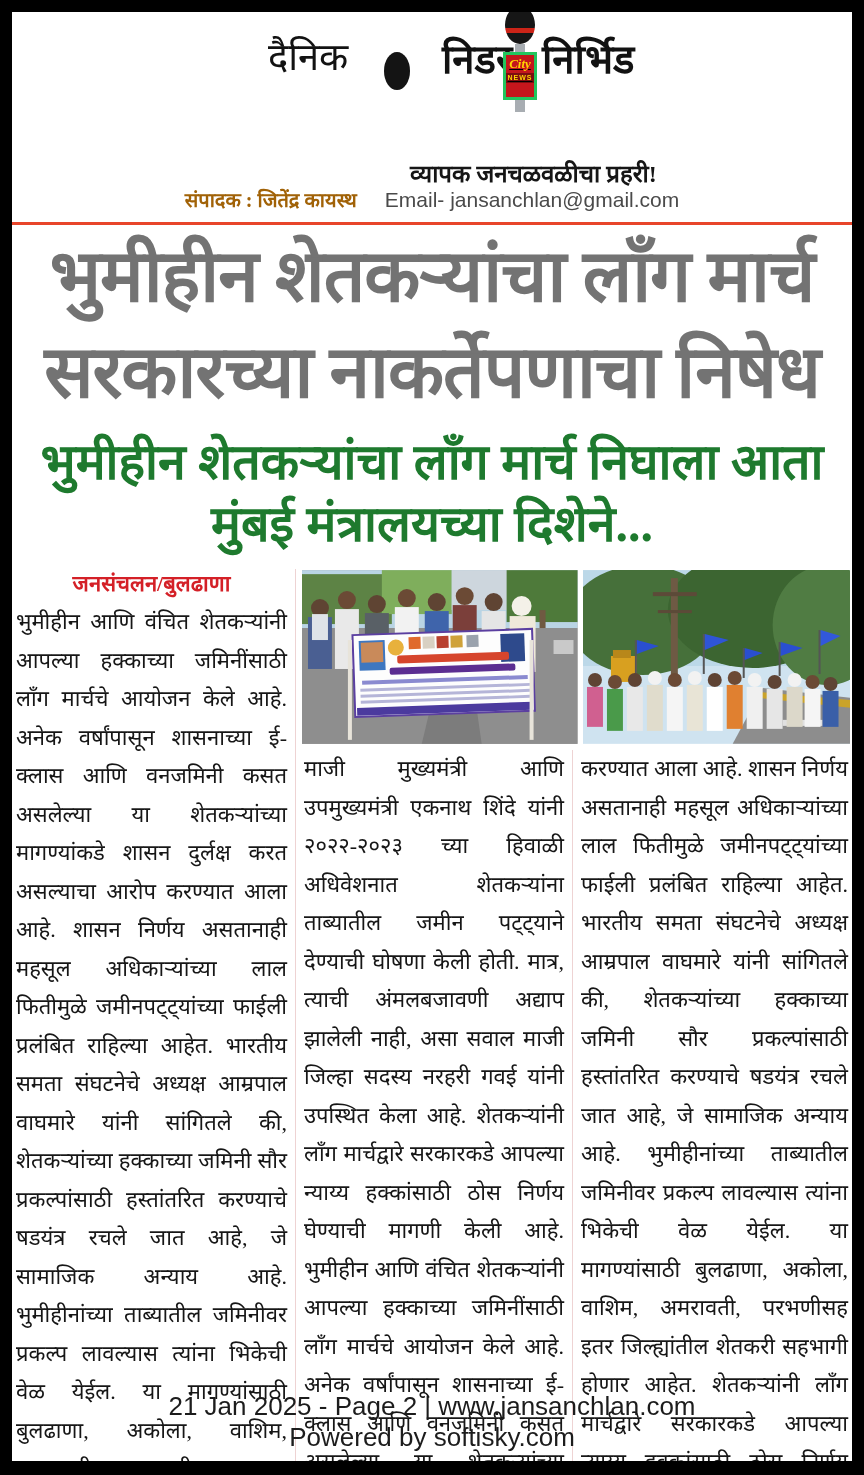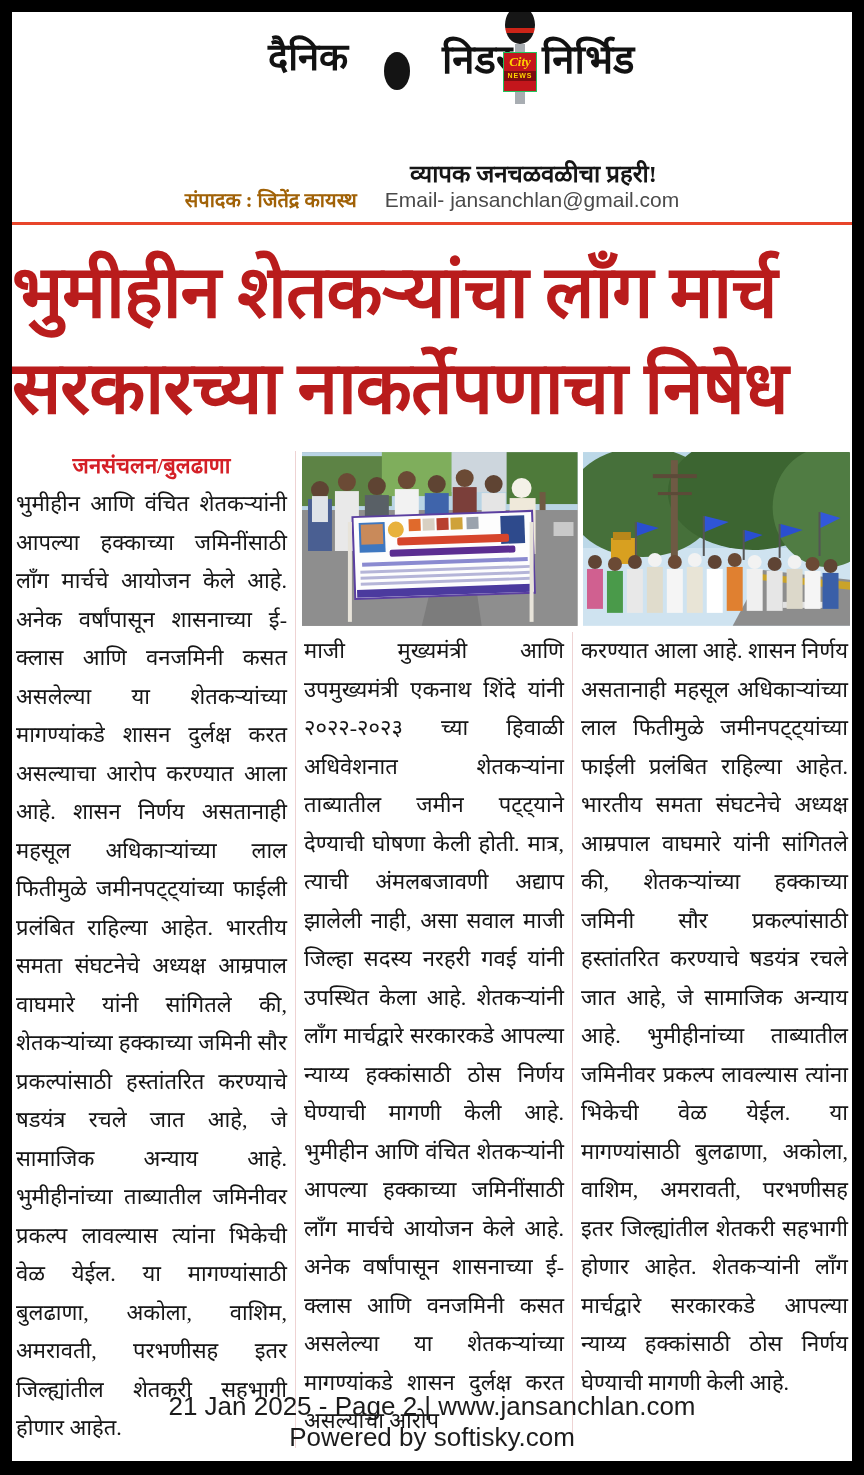--- a/index.html
+++ b/index.html
@@ -11,21 +11,21 @@
   }
   .page {
     position:absolute; left:12px; top:12px; width:840px; height:1449px;
     background:#ffffff; overflow:hidden;
   }
 
   
   .masthead { position:relative; height:210px; border-bottom:3px solid #e8452a; }
   .m-daily {
     position:absolute; left:256px; top:26px;
-    font-size:38px; font-weight:bold; color:#121212; line-height:1;
+    font-size:38px; font-weight:normal; color:#121212; line-height:1;
   }
   .m-fearless-left {
     position:absolute; left:430px; top:28px;
     font-size:40px; font-weight:bold; color:#121212; line-height:1;
   }
   .m-fearless-right {
     position:absolute; left:530px; top:28px;
     font-size:40px; font-weight:bold; color:#121212; line-height:1;
   }
   .m-logo {
@@ -42,22 +42,22 @@
     font-size:24px; font-weight:bold; color:#161616; line-height:1; white-space:nowrap;
   }
   
   .mic { position:absolute; left:491px; top:-6px; width:34px; }
   .mic-head {
     width:30px; height:38px; margin:0 auto; border-radius:50%;
     background:linear-gradient(#161616 58%, #cc2418 58%, #cc2418 72%, #161616 72%);
   }
   .mic-stem1 { width:10px; height:8px; background:#a8adb2; margin:0 auto; }
   .mic-box {
-    width:34px; height:40px; background:#c4161c; border:1px solid #22c55e;
-    box-sizing:border-box; text-align:center; overflow:hidden;
+    width:34px; height:48px; background:#c4161c; border:3px solid #22c55e;
+    box-sizing:border-box; text-align:center; overflow:hidden;text-decoration:underline;
   }
   .mic-box .city {
     display:block; color:#ffd400; font-style:italic; font-weight:bold;
     font-size:13px; line-height:18px; font-family:"Liberation Serif", serif;
   }
   .mic-box .news {
     display:block; color:#ffd400; background:#7d0d10; font-weight:bold;
     font-size:7px; line-height:10px; font-family:"Liberation Sans", sans-serif;
     letter-spacing:1px;
   }
@@ -68,21 +68,21 @@
     white-space:nowrap;
   }
   .m-editor .ed-label { font-size:20px; font-weight:bold; color:#a16207; }
   .m-editor .ed-email {
     font-family:"Liberation Sans", sans-serif; font-size:21px; color:#4a4a4a;
     margin-left:24px;
   }
 
   
   .headline {
-    margin-top:20px; text-align:left; color:#b91c1c; font-weight:bold;
+    margin-top:4px; text-align:center; color:#737373; font-weight:bold;
     font-size:73px; line-height:96px; letter-spacing:-1px;
   }
   .subheadline {
     margin-top:10px; text-align:center; color:#1e7a2e; font-weight:bold;
     font-size:50px; line-height:62px;
   }
 
   
   .article { display:flex; margin-top:14px; padding:0 2px; }
   .col1 {
@@ -137,20 +137,24 @@
       <span class="ed-label">संपादक : जितेंद्र कायस्थ</span>
       <span class="ed-email">Email- jansanchlan@gmail.com</span>
     </div>
   </div>
 
   <div class="headline">
     <div>भुमीहीन शेतकऱ्यांचा लाँग मार्च</div>
     <div>सरकारच्या नाकर्तेपणाचा निषेध</div>
   </div>
 
+  <div class="subheadline">
+    <div>भुमीहीन शेतकऱ्यांचा लाँग मार्च निघाला आता</div>
+    <div>मुंबई मंत्रालयच्या दिशेने...</div>
+  </div>
 
   <div class="article">
 
     <div class="col1">
       <div class="dateline">जनसंचलन/बुलढाणा</div>
       <div class="coltext">भुमीहीन आणि वंचित शेतकऱ्यांनी आपल्या हक्काच्या जमिनींसाठी लाँग मार्चचे आयोजन केले आहे. अनेक वर्षांपासून शासनाच्या ई-क्लास आणि वनजमिनी कसत असलेल्या या शेतकऱ्यांच्या मागण्यांकडे शासन दुर्लक्ष करत असल्याचा आरोप करण्यात आला आहे. शासन निर्णय असतानाही महसूल अधिकाऱ्यांच्या लाल फितीमुळे जमीनपट्ट्यांच्या फाईली प्रलंबित राहिल्या आहेत. भारतीय समता संघटनेचे अध्यक्ष आम्रपाल वाघमारे यांनी सांगितले की, शेतकऱ्यांच्या हक्काच्या जमिनी सौर प्रकल्पांसाठी हस्तांतरित करण्याचे षडयंत्र रचले जात आहे, जे सामाजिक अन्याय आहे. भुमीहीनांच्या ताब्यातील जमिनीवर प्रकल्प लावल्यास त्यांना भिकेची वेळ येईल. या मागण्यांसाठी बुलढाणा, अकोला, वाशिम, अमरावती, परभणीसह इतर जिल्ह्यांतील शेतकरी सहभागी होणार आहेत.</div>
     </div>
 
     <div class="right-wrap">
 

